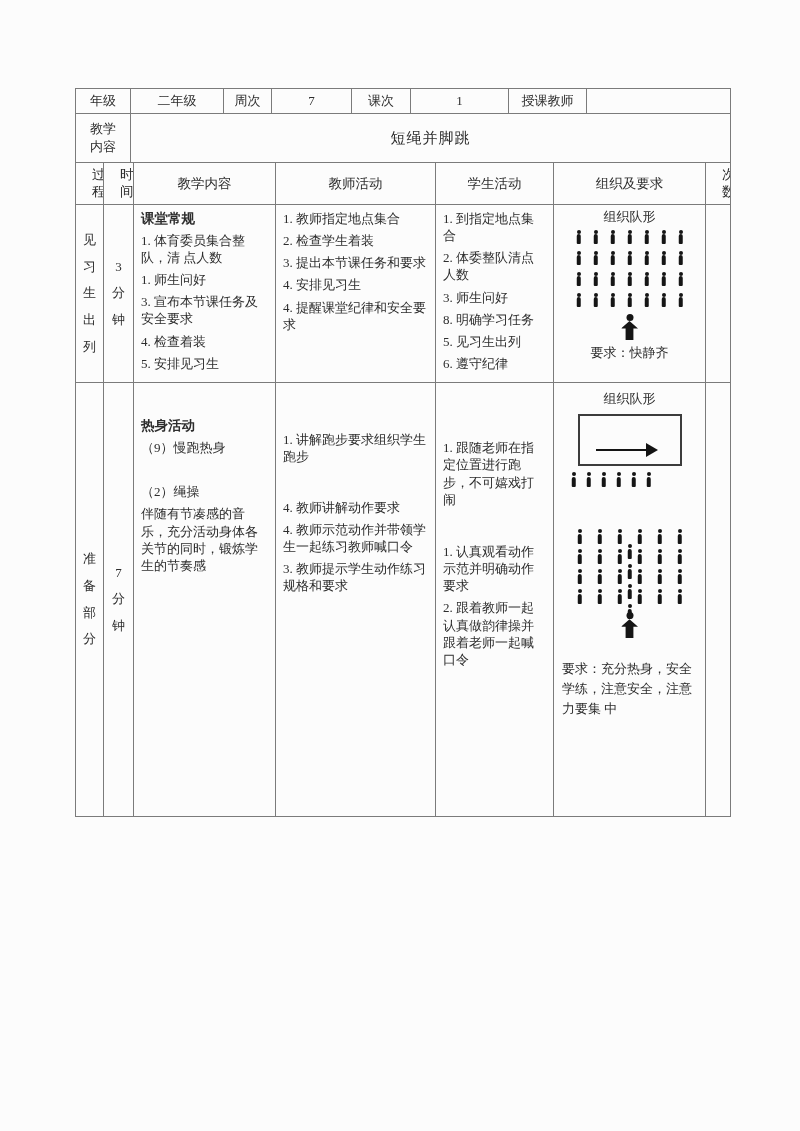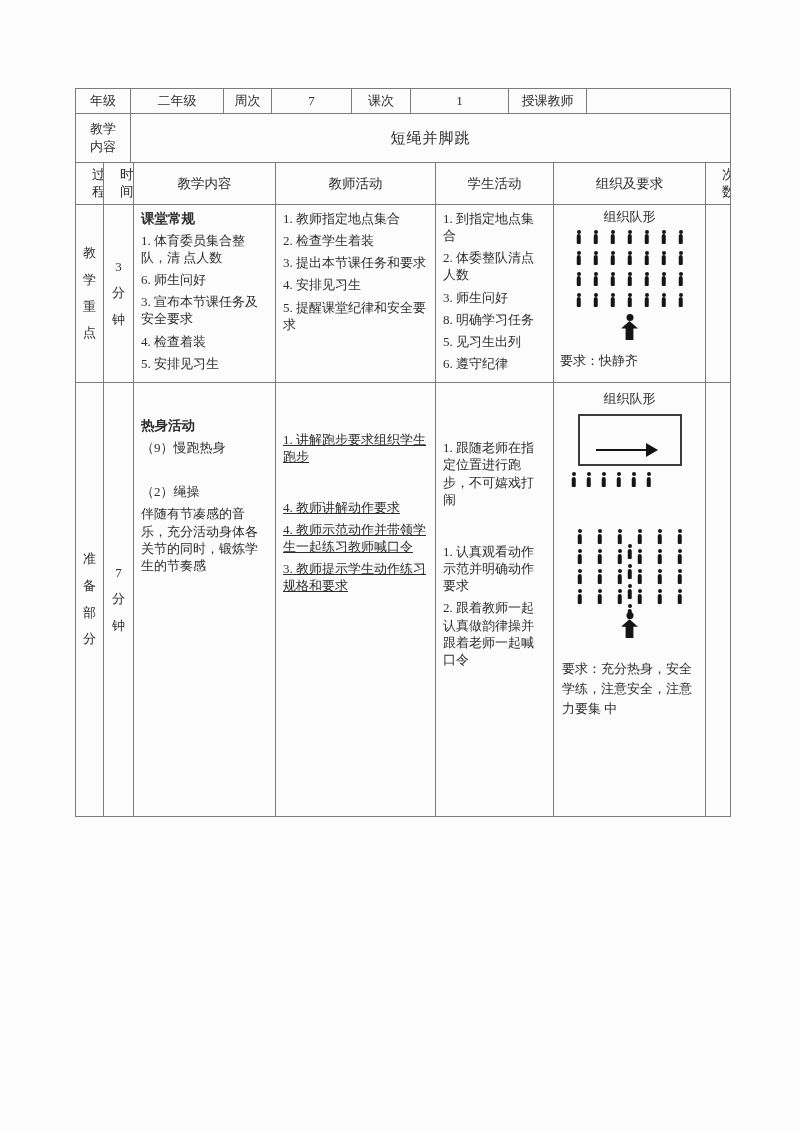--- a/index.html
+++ b/index.html
@@ -44,21 +44,21 @@
   .vhead{display:inline-block;width:1.15em;line-height:1.25;text-align:right;word-break:break-all;margin-left:8px;}
   .vcell{text-align:center;}
   .vbody{display:inline-block;width:1.15em;line-height:2.05;text-align:center;word-break:break-all;}
   .content-cell{vertical-align:top;padding:5px 7px;line-height:1.32;}
   .content-cell .ln{margin:0 0 5px 0;}
   .btitle{font-weight:bold;margin:0 0 4px 0;font-size:13.5px;}
   .sp22{height:22px;}
   .sp28{height:28px;}
   .sp30{height:30px;}
   .pt34{padding-top:34px;}
-  .pt48{padding-top:48px;text-decoration:underline;}
+  .pt48{padding-top:48px;}
   .pt56{padding-top:56px;}
   .desc{margin-top:1px;}
 
   .org-cell{vertical-align:top;padding:4px 6px;text-align:center;}
   .org-title{text-align:center;line-height:1.3;}
   .formation{margin-top:4px;}
   .formation .prow{height:15px;margin-bottom:6px;line-height:0;}
   .formation.pitch20 .prow{margin-bottom:5px;}
   .person{display:inline-block;width:7px;height:15px;position:relative;}
   .person::before{content:"";position:absolute;left:50%;top:0;transform:translateX(-50%);
@@ -73,21 +73,21 @@
 
   .teacher{display:inline-block;position:relative;width:20px;height:27px;}
   .teacher .t-head{position:absolute;top:0;left:50%;transform:translateX(-50%);
     width:7px;height:7px;border-radius:50%;background:#151515;}
   .teacher .t-body{position:absolute;top:7px;left:50%;transform:translateX(-50%);
     width:17px;height:19px;background:#151515;
     clip-path:polygon(50% 0%,100% 40%,73% 40%,73% 100%,27% 100%,27% 40%,0% 40%);}
   .teacher-wrap-r1{margin-top:2px;}
   .teacher-wrap-r2{margin-top:8px;}
 
-  .req{margin-top:8px;text-align:left;line-height:1.3;}
+  .req{margin-top:0;text-align:center;line-height:1.3;}
   .req-left{margin-top:16px;text-align:left;line-height:1.55;padding:0 2px;}
 
   .track{position:relative;width:100px;height:48px;border:2px solid #3c3c3c;margin:6px auto 0;}
   .track .aline{position:absolute;left:16px;top:33px;width:52px;height:2px;background:#141414;}
   .track .ahead{position:absolute;left:66px;top:27px;width:0;height:0;
     border-left:12px solid #141414;border-top:7px solid transparent;border-bottom:7px solid transparent;}
   .gap38{height:38px;}
 </style>
 </head>
 <body>
@@ -142,42 +142,42 @@
         <th><span class="vhead">时间</span></th>
         <th>教学内容</th>
         <th>教师活动</th>
         <th>学生活动</th>
         <th>组织及要求</th>
         <th><span class="vhead">次数</span></th>
       </tr>
 
       <tr class="body-r1">
         <td class="vcell">
-          <span class="vbody">教学重点</span>
+          <span class="vbody">见习生出列</span>
         </td>
         <td class="vcell">
           <span class="vbody">3分钟</span>
         </td>
         <td class="content-cell">
           <div class="btitle">课堂常规</div>
           <div>
                 <div class="ln">1. 体育委员集合整队，清 点人数</div>
-                <div class="ln">6. 师生问好</div>
+                <div class="ln">1. 师生问好</div>
                 <div class="ln">3. 宣布本节课任务及安全要求</div>
                 <div class="ln">4. 检查着装</div>
                 <div class="ln">5. 安排见习生</div>
               </div>
         </td>
         <td class="content-cell">
           <div>
                 <div class="ln">1. 教师指定地点集合</div>
                 <div class="ln">2. 检查学生着装</div>
                 <div class="ln">3. 提出本节课任务和要求</div>
                 <div class="ln">4. 安排见习生</div>
-                <div class="ln">5. 提醒课堂纪律和安全要求</div>
+                <div class="ln">4. 提醒课堂纪律和安全要求</div>
               </div>
         </td>
         <td class="content-cell">
           <div>
                 <div class="ln">1. 到指定地点集合</div>
                 <div class="ln">2. 体委整队清点人数</div>
                 <div class="ln">3. 师生问好</div>
                 <div class="ln">8. 明确学习任务</div>
                 <div class="ln">5. 见习生出列</div>
                 <div class="ln">6. 遵守纪律</div>

